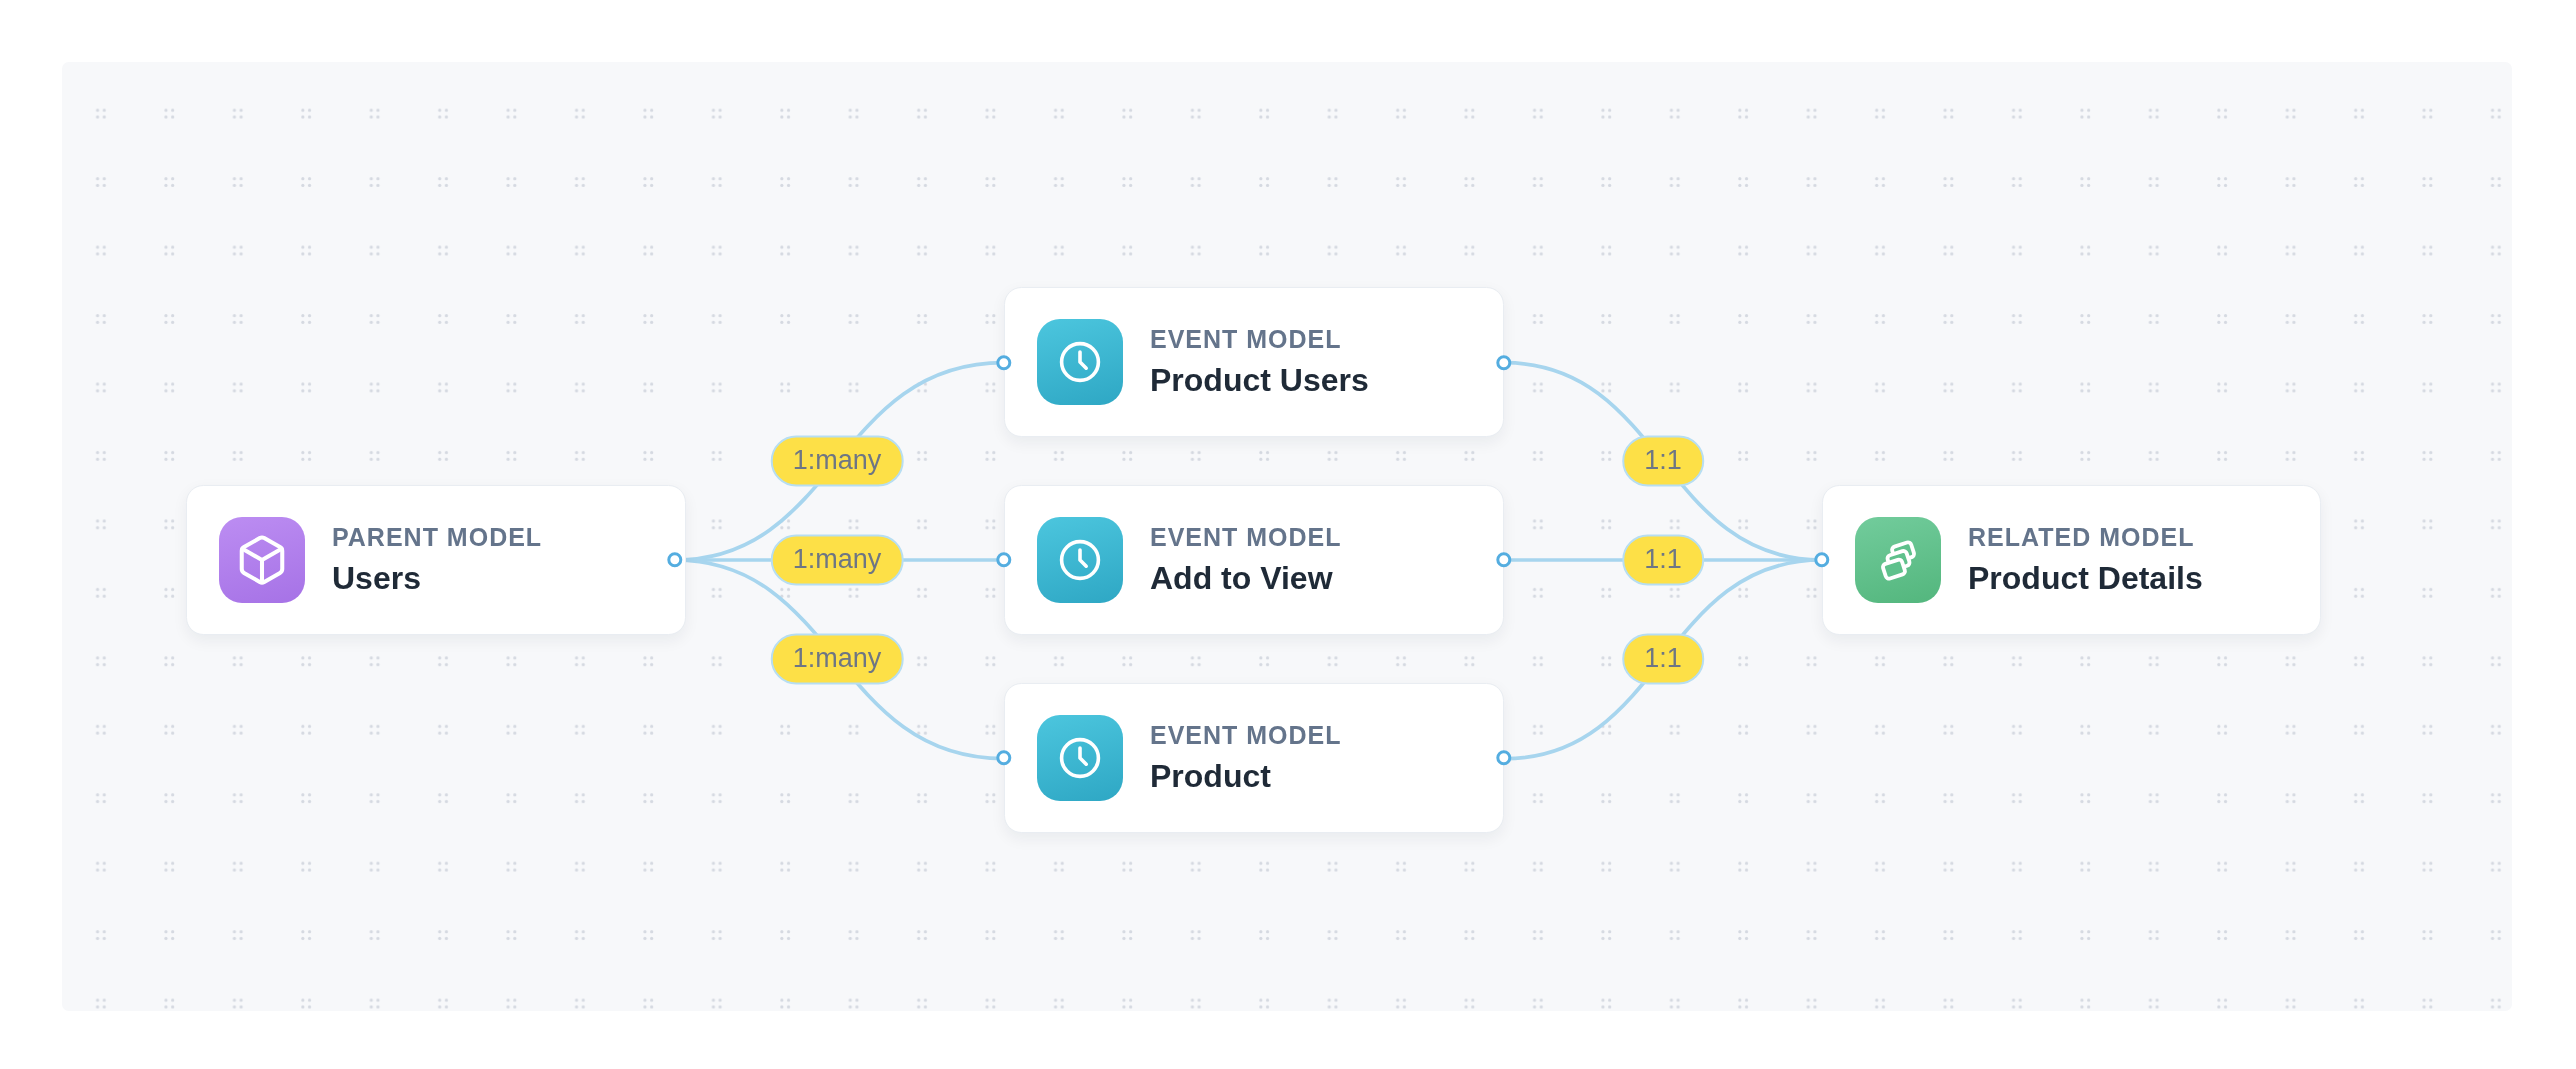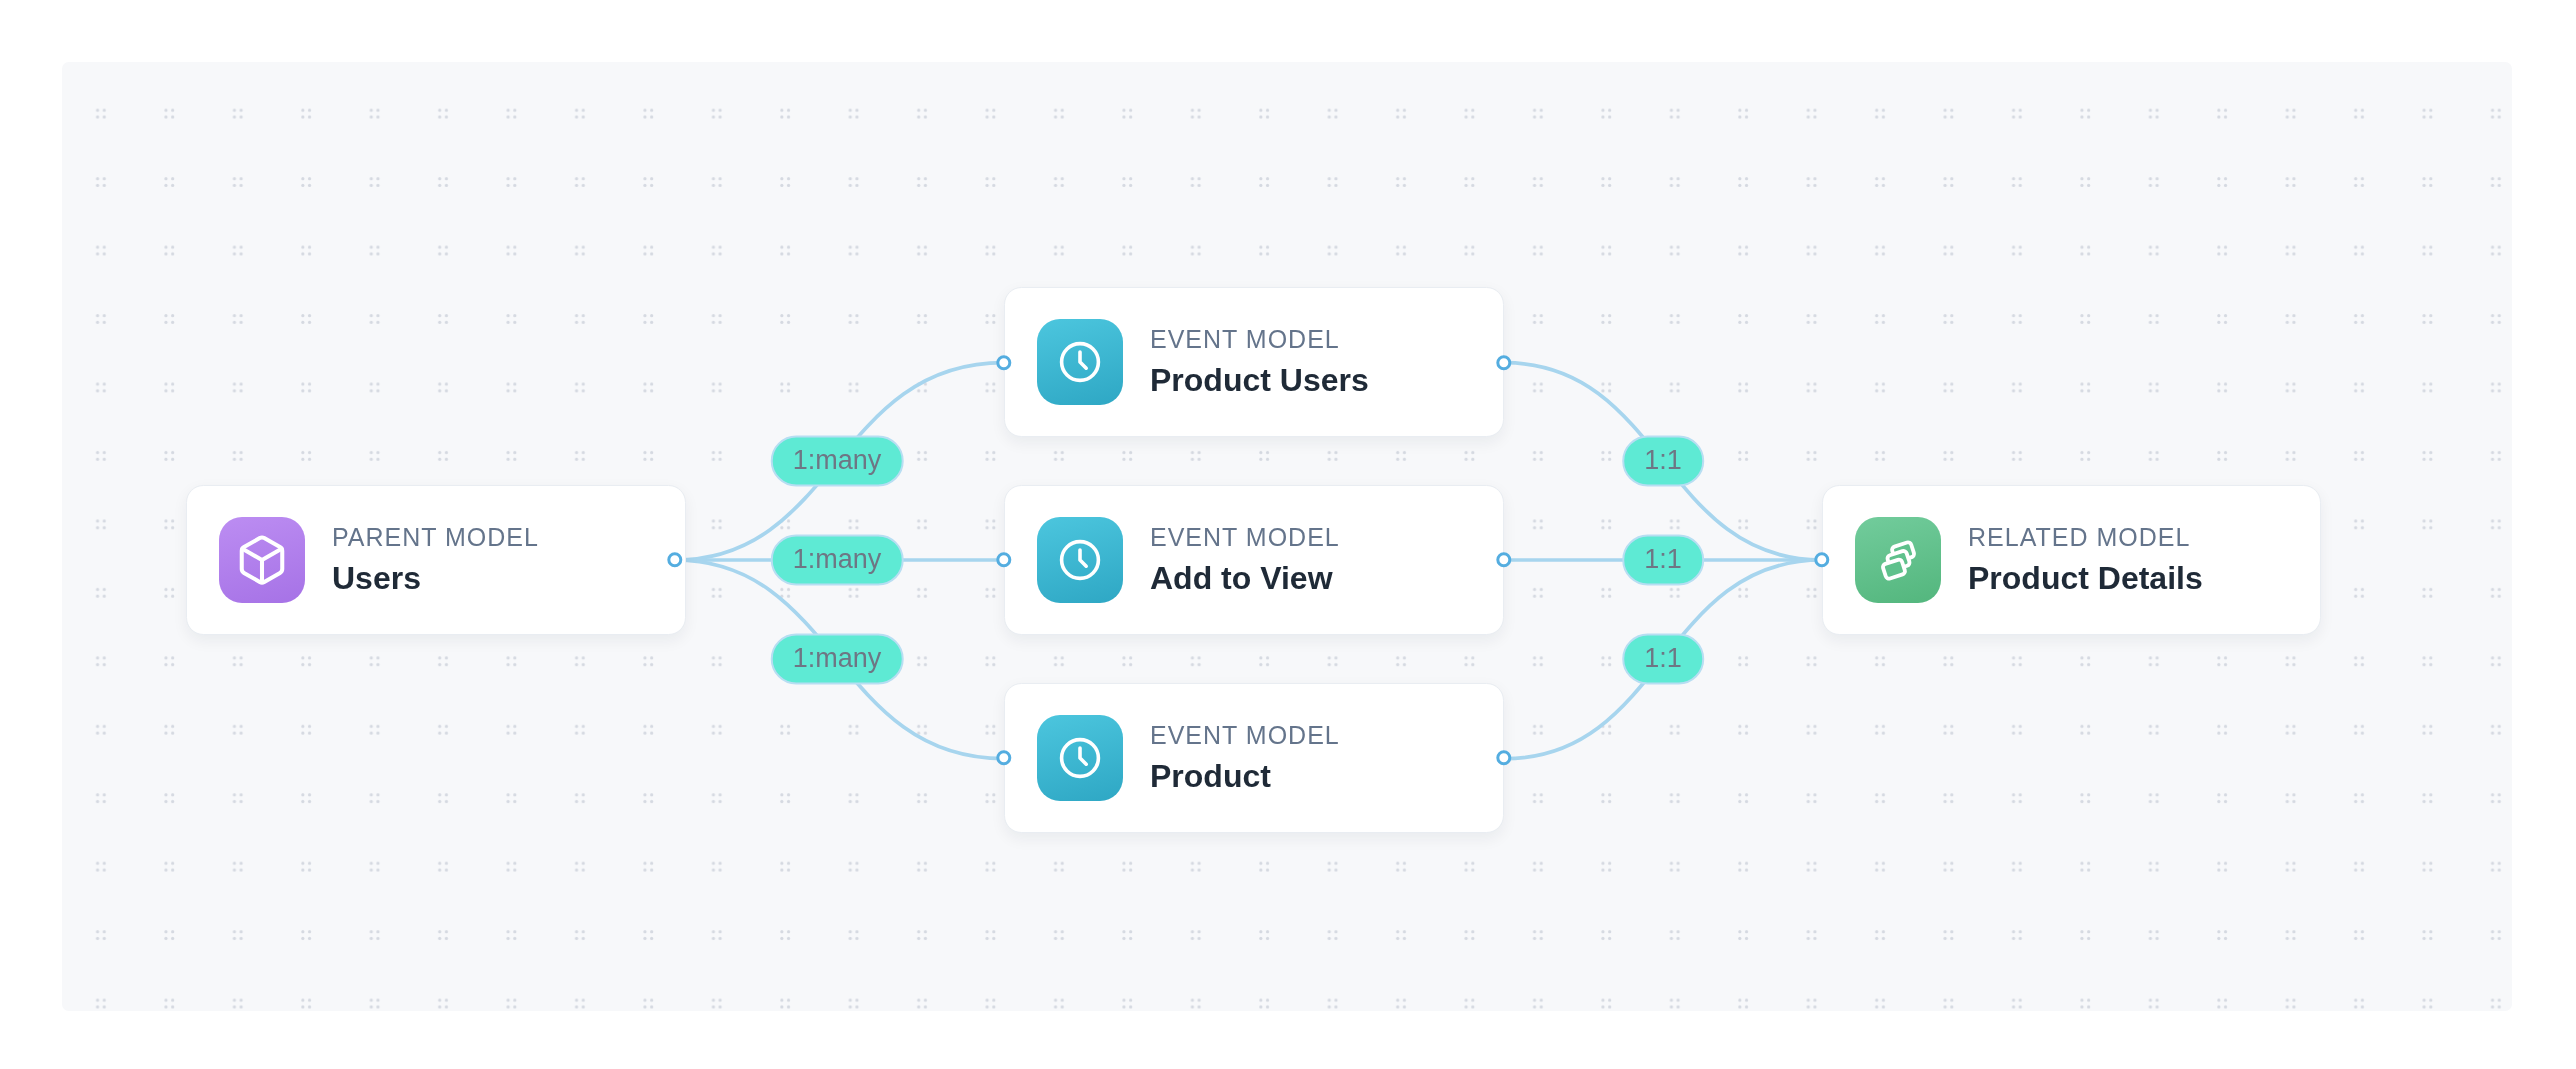--- a/index.html
+++ b/index.html
@@ -63,35 +63,35 @@
     align-items: center;
     justify-content: center;
   }
   .tile-purple { background: linear-gradient(165deg, #bc8df2 0%, #a672e6 100%); }
   .tile-teal   { background: linear-gradient(165deg, #4cc6de 0%, #2ea7c4 100%); }
   .tile-green  { background: linear-gradient(165deg, #72cc9c 0%, #53b67d 100%); }
 
   .node-text { display: flex; flex-direction: column; gap: 8px; }
   .node-type {
     font-size: 25px;
-    font-weight: 400;
+    font-weight: 700;
     letter-spacing: 1px;
     color: #64748b;
   }
   .node-title {
     font-size: 32px;
     font-weight: 600;
     color: #1f2a37;
   }
 
   
   .pill {
     position: absolute;
     transform: translate(-50%, -50%);
-    background: #5eead4;
+    background: #fde047;
     border: 2.7px solid #b7def2;
     border-radius: 670px;
     padding: 8.7px 20px;
     font-size: 27px;
     font-weight: 500;
     line-height: 1.1;
     color: #6e7684;
     z-index: 4;
     white-space: nowrap;
   }

